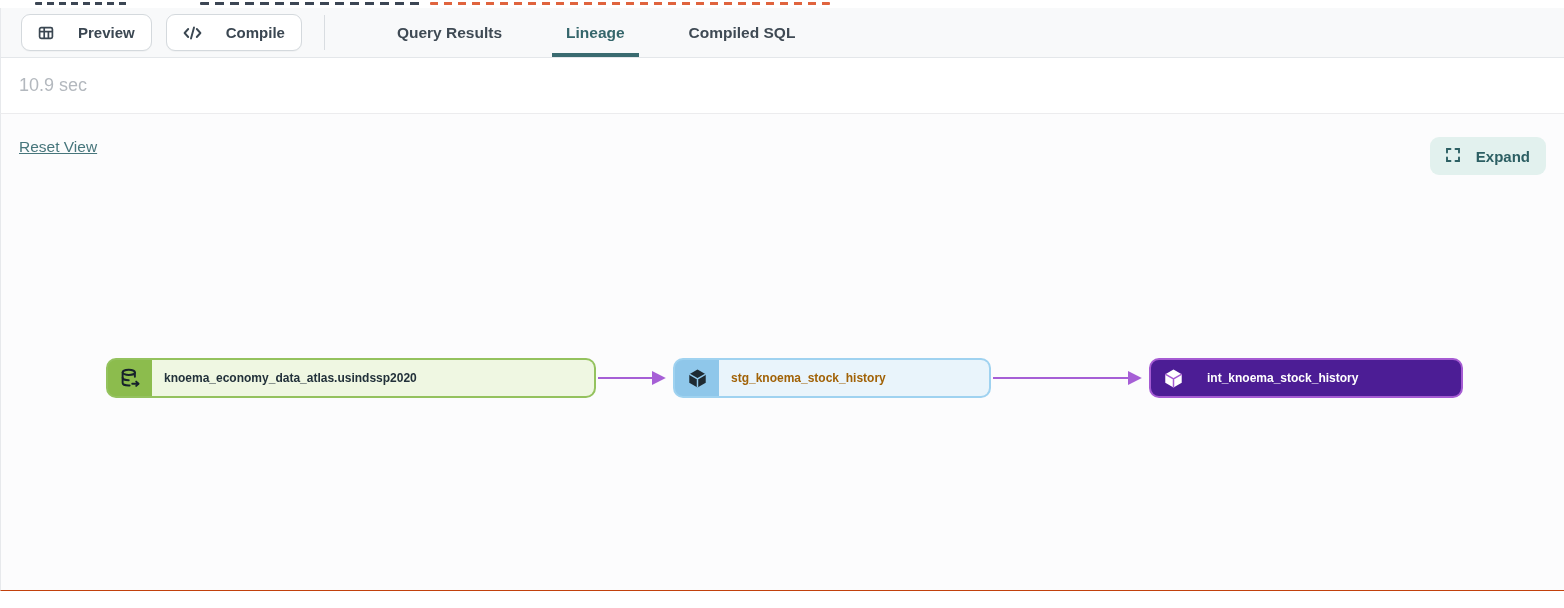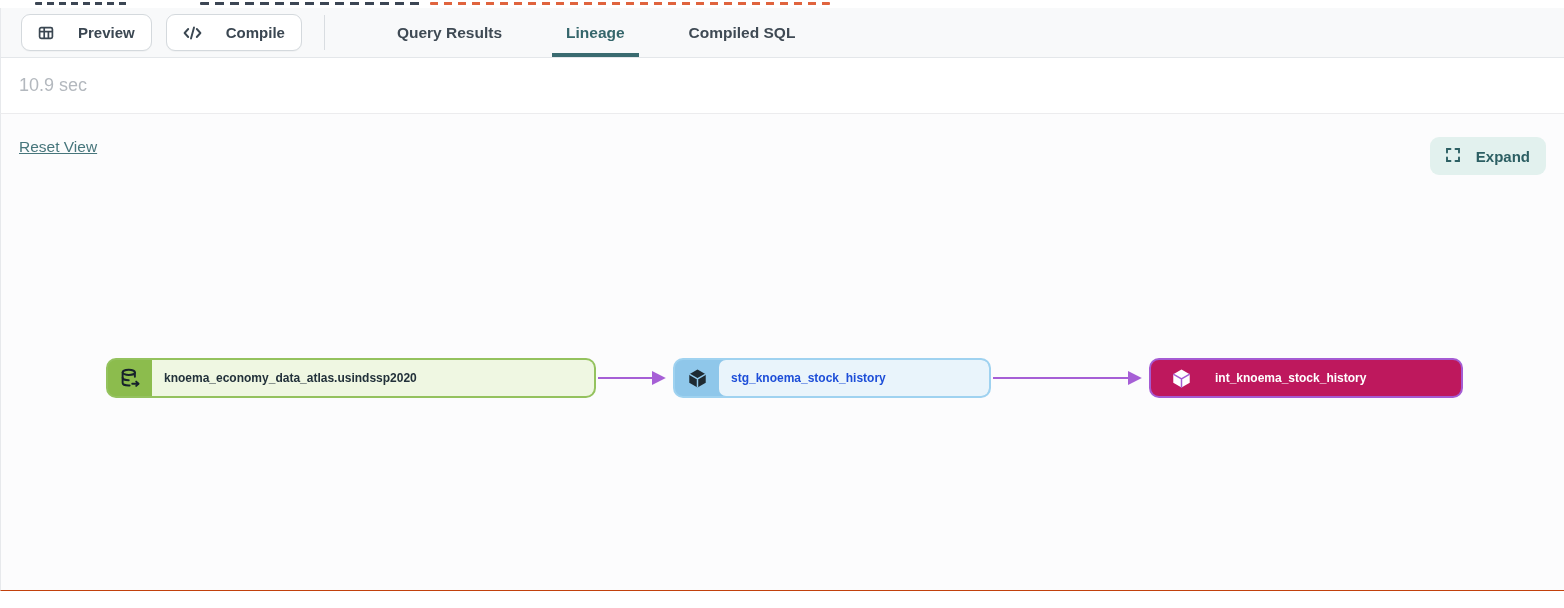--- a/index.html
+++ b/index.html
@@ -82,23 +82,23 @@
     border: 2px solid; border-radius: 10px; overflow: hidden;
     font-size: 12px; font-weight: bold; cursor: pointer;
   }
   .node-icon { flex: 0 0 44px; display: flex; align-items: center; justify-content: center; }
   .node-label { flex: 1; display: flex; align-items: center; padding: 0 12px; white-space: nowrap; }
 
   .node-source { left: 105px; width: 490px; border-color: #94c25e; background: #8cbc4d; }
   .node-source .node-label { background: #eff7e2; color: #22313a; }
 
   .node-stg { left: 672px; width: 318px; border-color: #9fd2f0; background: #8fc7ea; }
-  .node-stg .node-label { background: #e9f4fb; color: #1d4ed8; border-radius: 7px; }
-
-  .node-int { left: 1148px; width: 314px; border-color: #a55bd3; background: #be185d; padding-left: 8px; }
+  .node-stg .node-label { background: #e9f4fb; color: #a16207; }
+
+  .node-int { left: 1148px; width: 314px; border-color: #a55bd3; background: #4c1d95; }
   .node-int .node-label { background: transparent; color: #ffffff; }
 </style>
 </head>
 <body>
 
 <div class="editor-strip">
   <span class="frag frag-dark1"></span>
   <span class="frag frag-dark2"></span>
   <span class="frag frag-orange"></span>
 </div>

